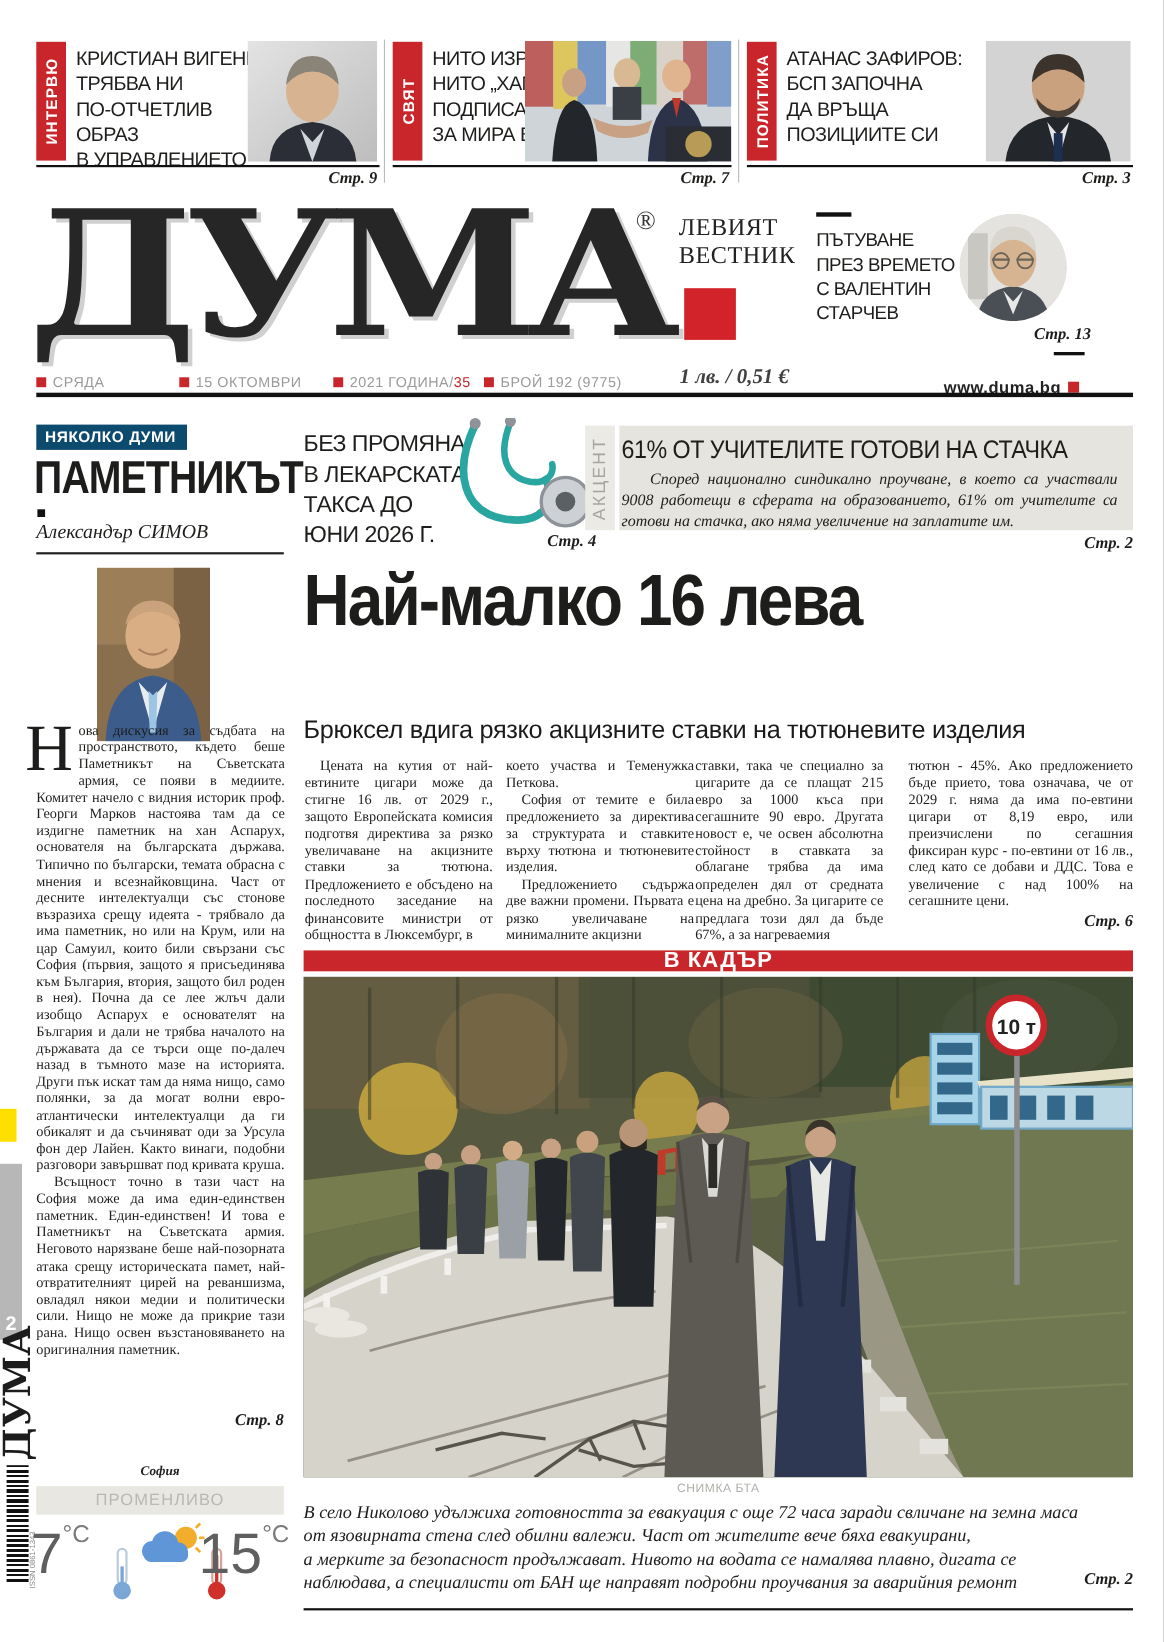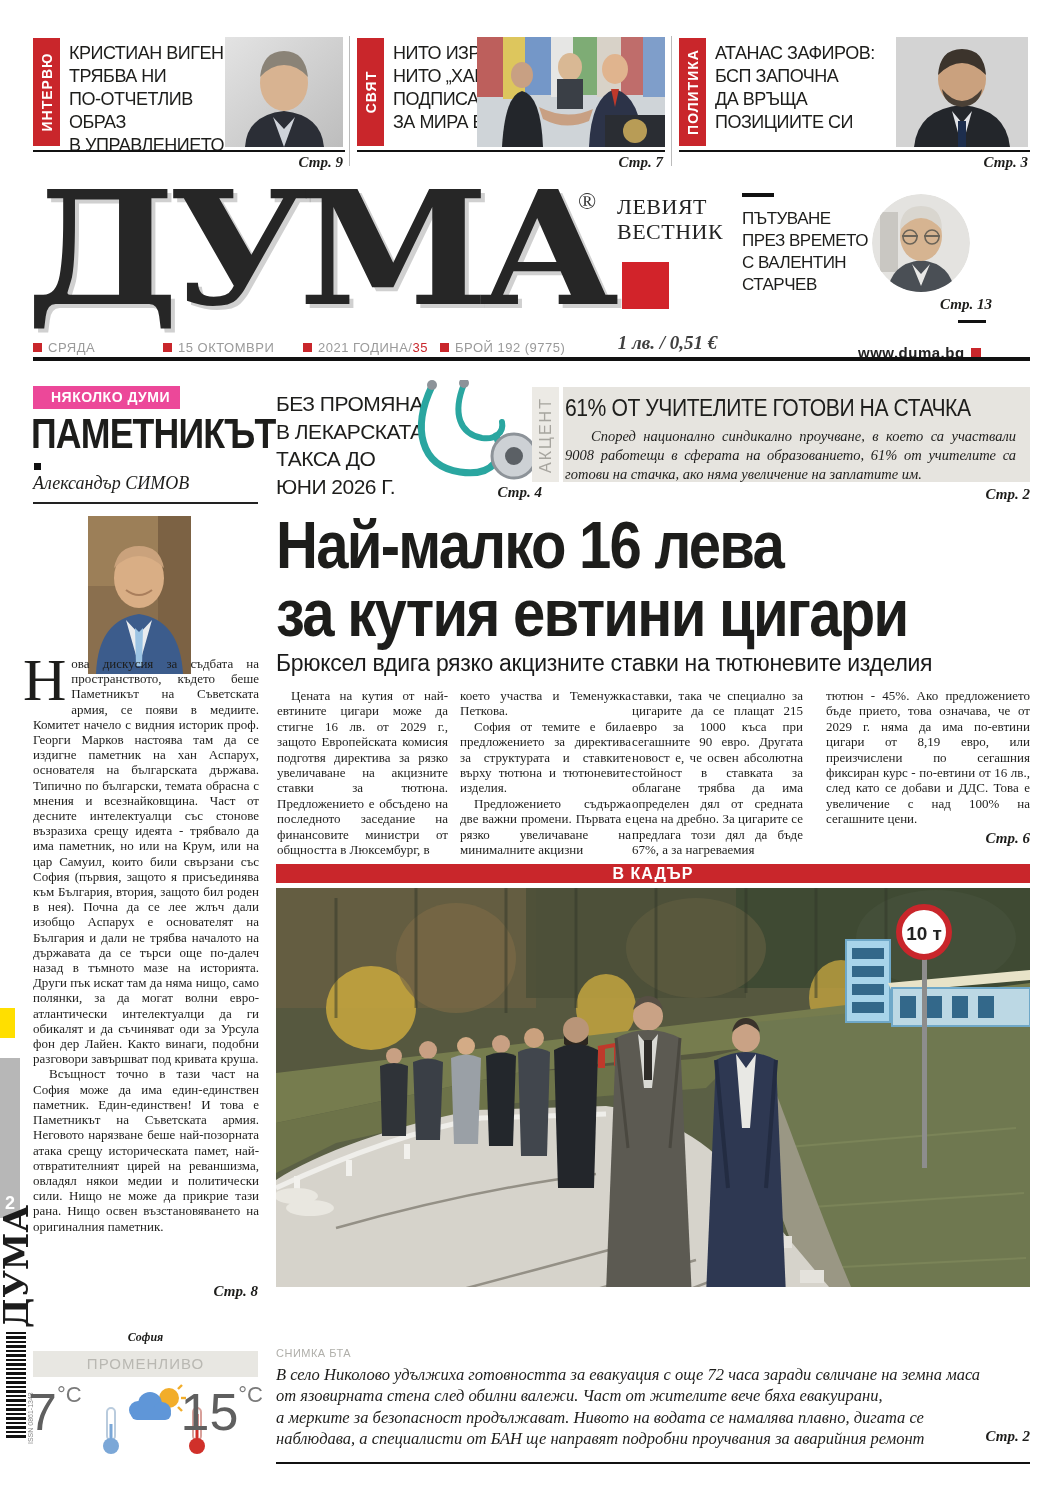--- a/index.html
+++ b/index.html
@@ -48,23 +48,23 @@
            font-weight:700;font-size:15px;letter-spacing:0.5px;color:#222;}
   .website .sq{display:inline-block;width:10px;height:10px;background:#c9262b;margin-left:6px;}
   .dateline{position:absolute;left:33px;top:340px;width:560px;font-family:"Liberation Sans",sans-serif;
             font-size:13px;color:#9a9a9a;letter-spacing:0.5px;}
   .dl-item{position:absolute;top:0;white-space:nowrap;}
   .dl-item .sq{display:inline-block;width:9px;height:9px;background:#c9262b;margin-right:6px;}
   .dl-red{color:#c9262b;}
   .mastline{position:absolute;left:33px;top:357px;width:997px;height:4px;background:#111;}
 
   
-  .badge{position:absolute;left:33px;top:386px;background:#ec4899;color:#fff;
+  .badge{position:absolute;left:33px;top:386px;background:#0c4a6e;color:#fff;
          font-family:"Liberation Sans",sans-serif;font-weight:700;font-size:14px;
-         padding:3px 10px 4px 18px;letter-spacing:0.5px;}
+         padding:3px 10px 4px 8px;letter-spacing:0.5px;}
   .lcol-title{position:absolute;left:31px;top:410px;font-family:"Liberation Sans",sans-serif;
          font-weight:700;font-size:42px;letter-spacing:-1px;}
   .lcol-title span{display:inline-block;transform:scaleX(0.85);transform-origin:0 0;white-space:nowrap;}
   .lcol-bullet{position:absolute;left:34px;top:463px;width:7px;height:7px;background:#111;}
   .lcol-author{position:absolute;left:33px;top:473px;font-style:italic;font-size:18px;}
   .lcol-hr{position:absolute;left:33px;top:502px;width:225px;height:2px;background:#222;}
   .lcol-photo{position:absolute;left:88px;top:516px;width:103px;height:158px;overflow:hidden;}
   .lcol-body{position:absolute;left:33px;top:656px;width:226px;font-size:13px;line-height:15.2px;
              text-align:justify;}
   .lcol-body .drop{float:left;font-size:60px;line-height:48px;padding-right:5px;margin-left:-10px;
@@ -124,23 +124,23 @@
            font-size:23px;color:#1a1a1a;letter-spacing:-0.3px;}
   .mcol{position:absolute;top:688px;width:171px;font-size:13px;line-height:15.4px;text-align:justify;}
   .mc1{left:277px;} .mc2{left:460px;} .mc3{left:632px;} .mc4{left:826px;width:204px;}
   .mcol p{margin:0;}
   .mcol p.ind{text-indent:14px;}
   .mc-ref{text-align:right;margin-top:4px;}
 
   
   .banner{position:absolute;left:276px;top:864px;width:754px;height:19px;background:#c9262b;
           color:#fff;text-align:center;font-family:"Liberation Sans",sans-serif;font-weight:700;
-          font-size:16px;line-height:19px;letter-spacing:1px;}
-  .photo{position:absolute;left:276px;top:888px;width:754px;height:399px;overflow:hidden;background:#5b6045;}
-  .credit{position:absolute;left:276px;top:1347px;width:754px;text-align:left;
+          font-size:20px;line-height:19px;letter-spacing:1px;}
+  .photo{position:absolute;left:276px;top:888px;width:754px;height:455px;overflow:hidden;background:#5b6045;}
+  .credit{position:absolute;left:276px;top:1347px;width:754px;text-align:center;
           font-family:"Liberation Sans",sans-serif;font-size:11px;color:#b0afaa;letter-spacing:0.5px;}
   .caption{position:absolute;left:276px;top:1364px;width:720px;font-style:italic;font-size:16.5px;
            line-height:1.3;color:#1d1d1b;}
   .caption-ref{position:absolute;left:930px;top:1428px;width:100px;text-align:right;}
   .bottomline{position:absolute;left:276px;top:1462px;width:754px;height:2px;background:#111;}
 </style>
 </head>
 <body>
 
 <div class="page">
@@ -360,21 +360,20 @@
   <div class="accent-strip">
       <span>АКЦЕНТ</span>
     </div>
   <div class="accent-box">
     <div class="accent-title condb"><span class="scale92">61% ОТ УЧИТЕЛИТЕ ГОТОВИ НА СТАЧКА</span></div>
     <div class="accent-body">Според национално синдикално проучване, в което са участвали 9008 работещи в сферата на образованието, 61% от учителите са готови на стачка, ако няма увеличение на заплатите им.</div>
   </div>
   <div class="accent-ref pageref">Стр. 2</div>
 
   <div class="headline hl1 condb"><span class="scale88">Най-малко 16 лева</span></div>
-  <div class="headline hl2 condb"><span class="scale88">за кутия евтини цигари</span></div>
   <div class="subhead">Брюксел вдига рязко акцизните ставки на тютюневите изделия</div>
 
   <div class="mcol mc1">
     <p class="ind">Цената на кутия от най-евтините цигари може да стигне 16 лв. от 2029 г., защото Европейската комисия подготвя директива за рязко увеличаване на акцизните ставки за тютюна. Предложението е обсъдено на последното заседание на финансовите министри от общността в Люксембург, в</p>
   </div>
   <div class="mcol mc2">
     <p>което участва и Теменужка Петкова.</p>
     <p class="ind">София от темите е била предложението за директива за структурата и ставките върху тютюна и тютюневите изделия.</p>
     <p class="ind">Предложението съдържа две важни промени. Първата е рязко увеличаване на минималните акцизни</p>
   </div>

